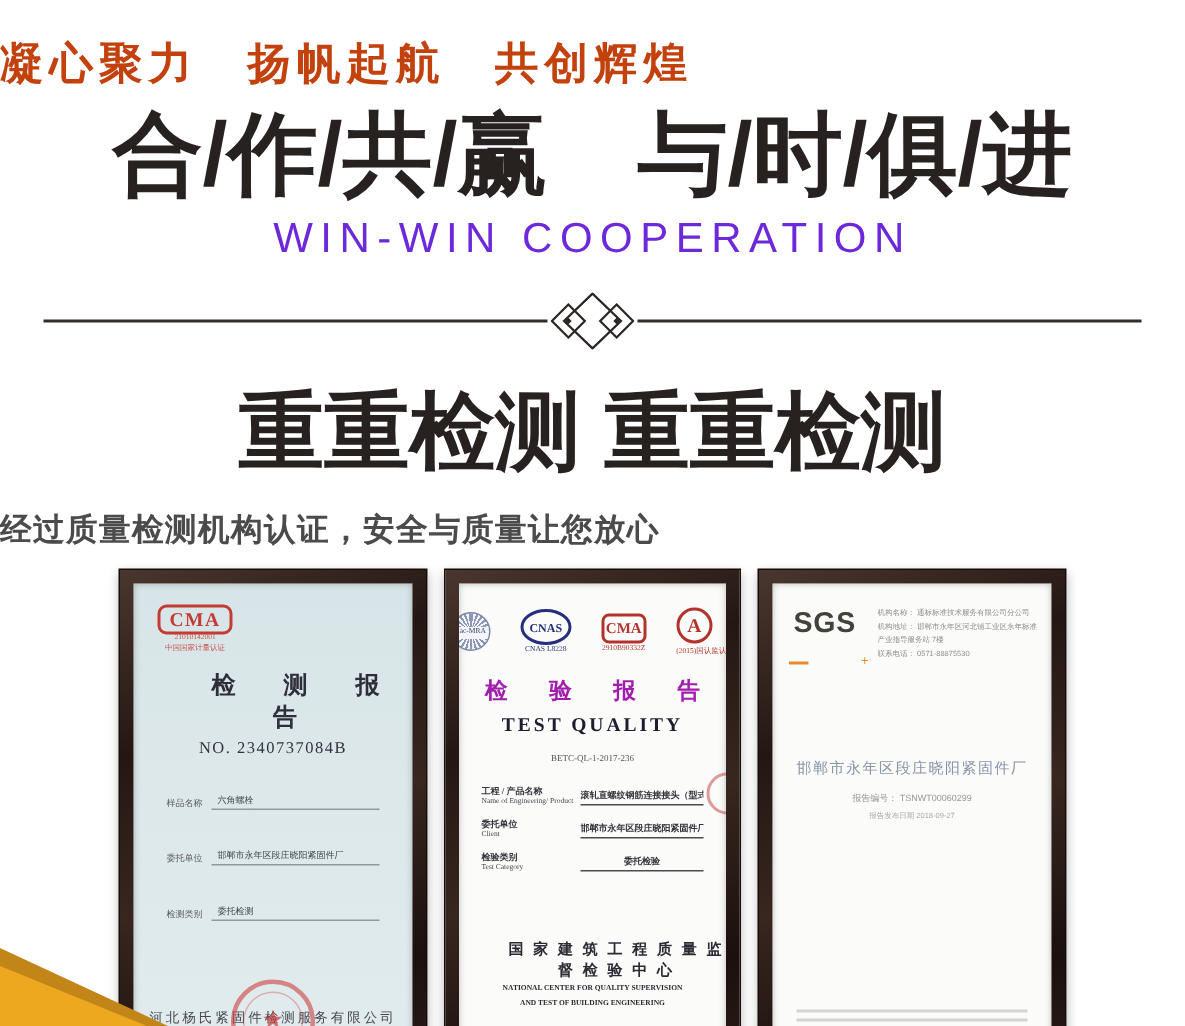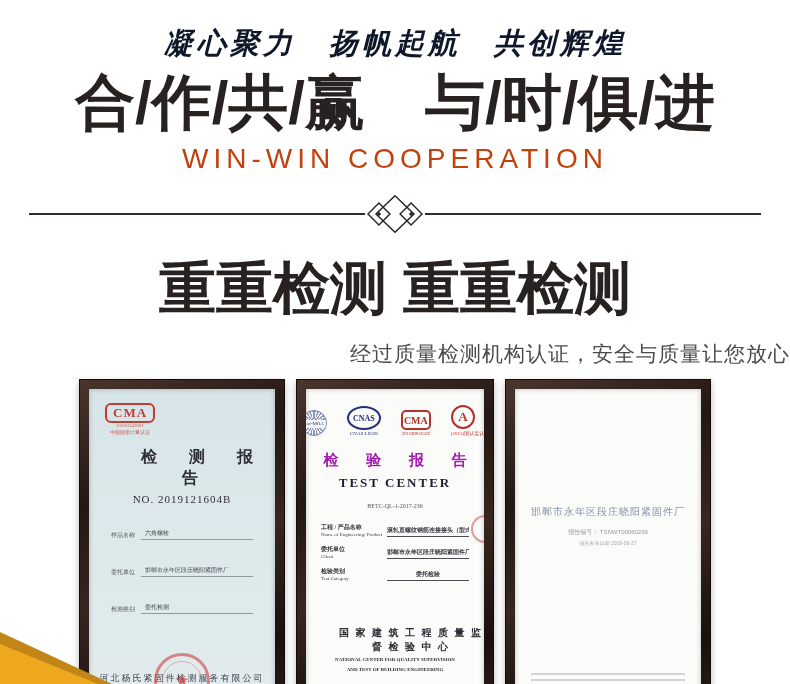--- a/index.html
+++ b/index.html
@@ -3,37 +3,37 @@
 <meta charset="utf-8">
 <style>
   * { margin:0; padding:0; box-sizing:border-box; }
   html,body { width:790px; height:684px; }
   body {
     position:relative; overflow:hidden; background:#ffffff;
     font-family:"Liberation Sans", sans-serif; color:#282220;
   }
 
   
-  .tagline { margin-top:26px; text-align:center; font-size:29px; font-weight:bold;
-             letter-spacing:4px; color:#0f172a; line-height:1.2;font-style:italic; }
+  .tagline { margin-top:26px; text-align:left; font-size:29px; font-weight:bold;
+             letter-spacing:4px; color:#c2410c; line-height:1.2; }
   .main-title { margin-top:10px; text-align:center; font-size:60px; font-weight:800;
                 color:#272120; line-height:1.05; letter-spacing:0; }
   .en-subtitle { margin-top:8px; text-align:center; font-size:28px; letter-spacing:5px;
-                 color:#c2410c; line-height:1.2; }
+                 color:#6d28d9; line-height:1.2; }
 
   
   .divider { margin:20px auto 0; width:732px; display:flex; align-items:center; height:38px; }
   .d-line { flex:1; height:2px; background:#332c27; }
   .diamonds { width:56px; height:38px; margin:0 2px; }
 
   
   .section-title { margin-top:26px; text-align:center; font-size:57px; font-weight:800;
                    color:#272120; line-height:1.05; }
-  .section-subtitle { margin-top:22px; text-align:right; font-size:21px; letter-spacing:1px;
-                      color:#4b4b4b; line-height:1.25; }
+  .section-subtitle { margin-top:22px; text-align:left; font-size:21px; letter-spacing:1px;
+                      color:#4b4b4b; line-height:1.25;font-weight:bold; }
 
   
   .certs { margin:12px auto 0; width:632px; display:flex; justify-content:space-between; }
   .frame { height:356px; padding:9px; border:1px solid #140c09;
            background:linear-gradient(155deg,#4a362e 0%,#241713 28%,#38261f 52%,#1a100d 78%,#30201b 100%);
            box-shadow:0 3px 7px rgba(0,0,0,.28); }
   .frame.f1 { width:206px; } .frame.f2 { width:198px; } .frame.f3 { width:206px; }
   .paper { position:relative; width:100%; height:100%; overflow:hidden;
            box-shadow:inset 0 0 5px rgba(0,0,0,.25); }
   .paper.blue  { background:linear-gradient(180deg,#d8e5e8 0%,#e2ecee 100%); }
@@ -58,21 +58,21 @@
   .c1-company { bottom:40px; width:100%; text-align:center; font-size:9px; letter-spacing:2px; color:#474752; }
   .c1-stamp { bottom:16px; left:50%; transform:translateX(-50%); width:56px; height:56px;
               border:3px solid rgba(203,64,64,.6); border-radius:50%; }
   .c1-stamp::before { content:""; position:absolute; inset:5px; border:1px solid rgba(203,64,64,.35); border-radius:50%; }
   .c1-stamp .star { position:absolute; top:50%; left:50%; transform:translate(-50%,-54%);
                     font-size:17px; color:rgba(198,58,58,.7); }
   .c1-stamp .stxt { position:absolute; bottom:6px; width:100%; text-align:center;
                     font-size:5px; color:rgba(198,58,58,.75); }
 
   
-  .c2-logos { top:16px; width:100%; display:flex; justify-content:center; align-items:flex-end; gap:20px; }
+  .c2-logos { top:16px; width:100%; display:flex; justify-content:center; align-items:center; gap:20px; }
   .lgo { text-align:center; }
   .lgo .sub { font-size:5px; margin-top:1px; white-space:nowrap; }
   .lg-ilac { position:relative; width:26px; height:26px; border-radius:50%; border:1px solid #7d87aa;
              background:repeating-conic-gradient(#8d97b8 0deg 8deg,#f4f5fa 8deg 16deg); overflow:hidden; }
   .lg-ilac .band { position:absolute; left:0; right:0; top:9px; height:8px; background:#f4f5fa;
                    font-size:5px; line-height:8px; color:#3c4566; }
   .lg-oval { width:34px; height:24px; border:2px solid #252f7d; border-radius:50%;
              display:flex; align-items:center; justify-content:center;
              font-weight:bold; font-size:8px; color:#252f7d; }
   .sub.navy { color:#252f7d; }
@@ -147,21 +147,21 @@
 <div class="certs">
 
   <div class="frame f1">
     <div class="paper blue serif">
       <div class="abs c1-badge">
         <div class="box">CMA</div>
         <div class="sub">21010142001</div>
         <div class="sub">中国国家计量认证</div>
       </div>
       <div class="abs c1-title">检 测 报 告</div>
-      <div class="abs c1-no">NO. 2019121604B</div>
+      <div class="abs c1-no">NO. 2340737084B</div>
       <div class="abs c1-rows">
         <div class="c1-row">
           <span class="c1-lab">样品名称</span>
           <span class="c1-val">六角螺栓</span>
         </div>
         <div class="c1-row">
           <span class="c1-lab">委托单位</span>
           <span class="c1-val">邯郸市永年区段庄晓阳紧固件厂</span>
         </div>
         <div class="c1-row">
@@ -192,21 +192,21 @@
         <div class="lgo">
           <div class="lg-rect">CMA</div>
           <div class="sub red">2910B90332Z</div>
         </div>
         <div class="lgo">
           <div class="lg-a">A</div>
           <div class="sub red">(2015)国认监认字</div>
         </div>
       </div>
       <div class="abs c2-title">检 验 报 告</div>
-      <div class="abs c2-title-en">TEST CENTER</div>
+      <div class="abs c2-title-en">TEST QUALITY</div>
       <div class="abs c2-no">BETC-QL-1-2017-236</div>
       <div class="abs c2-rows">
         <div class="c2-row">
           <div class="c2-labs">
             <div class="cn">工程 / 产品名称</div>
             <div class="en">Name of Engineering/ Product</div>
           </div>
           <div class="c2-val">滚轧直螺纹钢筋连接接头（型式检验）</div>
         </div>
         <div class="c2-row">
@@ -228,20 +228,29 @@
         <div class="cn">国 家 建 筑 工 程 质 量 监 督 检 验 中 心</div>
         <div class="en">NATIONAL CENTER FOR QUALITY SUPERVISION</div>
         <div class="en">AND TEST OF BUILDING ENGINEERING</div>
       </div>
       <div class="abs c2-arc"></div>
     </div>
   </div>
 
   <div class="frame f3">
     <div class="paper white">
+      <div class="abs c3-head">
+        <div class="sgs">SGS</div>
+        <div class="c3-info">
+          <div class="line">机构名称： 通标标准技术服务有限公司分公司</div>
+          <div class="line">机构地址： 邯郸市永年区河北铺工业区永年标准件</div>
+          <div class="line">产业指导服务站 7楼</div>
+          <div class="line">联系电话： 0571-88875530</div>
+        </div>
+      </div>
       <div class="abs c3-company">邯郸市永年区段庄晓阳紧固件厂</div>
       <div class="abs c3-repno">报告编号： TSNWT00060299</div>
       <div class="abs c3-date">报告发布日期  2018-09-27</div>
       <div class="abs c3-para">
         <div class="bar"></div>
         <div class="bar"></div>
         <div class="bar short"></div>
       </div>
     </div>
   </div>

